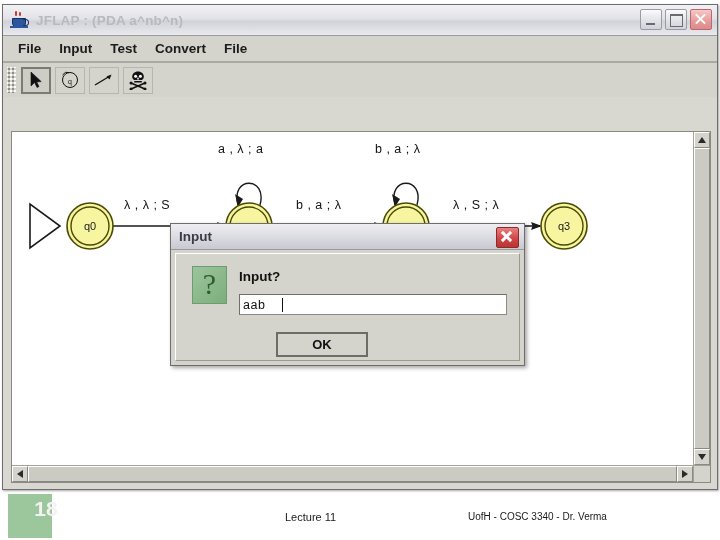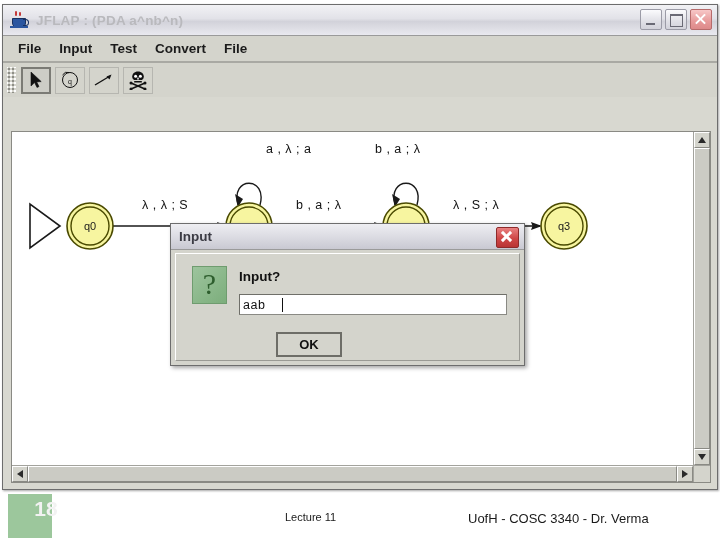--- a/index.html
+++ b/index.html
@@ -268,21 +268,21 @@
     margin-left:1px;
   }
   .dlg-btn {
     position:absolute; top:78px; height:25px;
     background:#d4d4cc;
     display:flex; align-items:center; justify-content:center;
     font-size:13px; font-weight:bold; color:#111111;
     box-sizing:border-box;
   }
   #btn-ok {
-    left:100px; width:66px;
+    left:100px; width:92px;
     border:2px solid #6d6d67;
   }
   #btn-cancel {
     left:180px; width:75px;
     border:1px solid #7d7d77;
   }
 
   
   #slide-number-box {
     position:absolute; left:8px; top:494px;
@@ -293,21 +293,21 @@
   }
   #slide-number {
     font-size:21px; font-weight:bold; color:#f2f2f2;margin-left:32px;
   }
   #footer-center {
     position:absolute; left:285px; top:511px;
     font-size:11px; color:#1a1a1a;
   }
   #footer-right {
     position:absolute; left:468px; top:511px;
-    font-size:13px; color:#1a1a1a;
+    font-size:10px; color:#1a1a1a;
   }
 
   
   .lbl {
     position:absolute;
     font-family:"Liberation Sans", sans-serif;
     font-size:12.5px; color:#111111; white-space:nowrap;
     letter-spacing: .5px;
   }
   .state-name {
@@ -433,22 +433,22 @@
           </g>
 
           <g>
             <circle cx="552" cy="94" r="23" fill="#f7f5a0" stroke="#4a4a00" stroke-width="1.6"></circle>
             <circle cx="552" cy="94" r="19" fill="#f7f5a0" stroke="#4a4a00" stroke-width="1.4"></circle>
             <text class="state-name" x="552" y="97.5" text-anchor="middle" font-family="Liberation Sans, sans-serif">q3</text>
           </g>
         </svg>
 
         
-        <div class="lbl" style="left:130px; top:66px;text-align:right;">λ , λ ; S</div>
-        <div class="lbl" style="left:206px; top:10px;margin-left:48px;">a , λ ; a</div>
+        <div class="lbl" style="left:112px; top:66px;text-align:right;">λ , λ ; S</div>
+        <div class="lbl" style="left:206px; top:10px;">a , λ ; a</div>
         <div class="lbl" style="left:284px; top:66px;">b , a ; λ</div>
         <div class="lbl" style="left:363px; top:10px;">b , a ; λ</div>
         <div class="lbl" style="left:441px; top:66px;">λ , S ; λ</div>
       </div>
 
       <div id="vscroll">
         <div class="sb-btn" style="left:0; top:0; width:16px; height:16px;">
           <div class="tri tri-up"></div>
         </div>
         <div class="sb-thumb" style="left:0; top:16px; right:0; bottom:16px;"></div>

